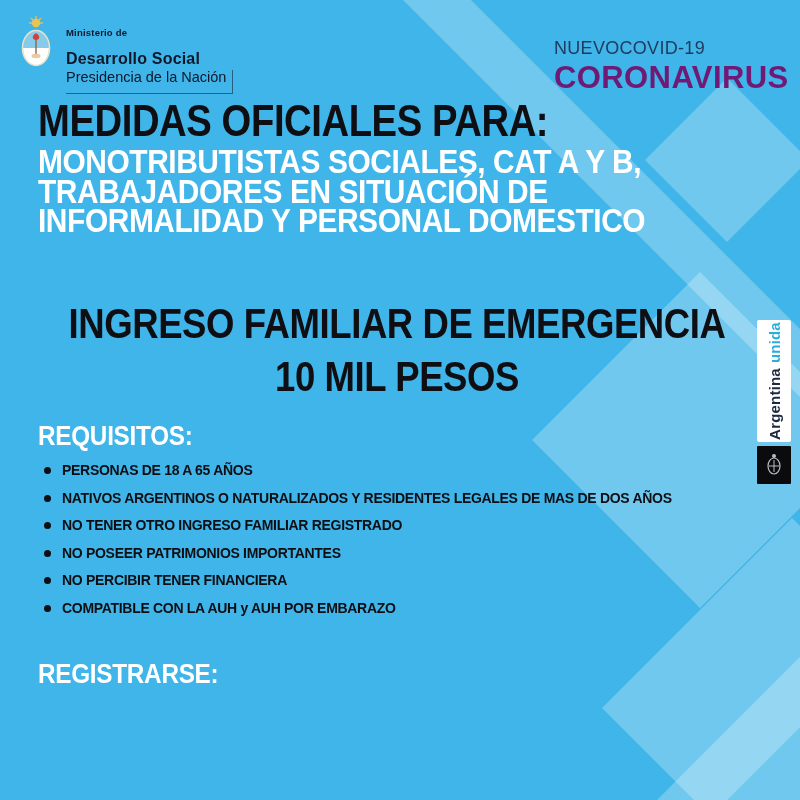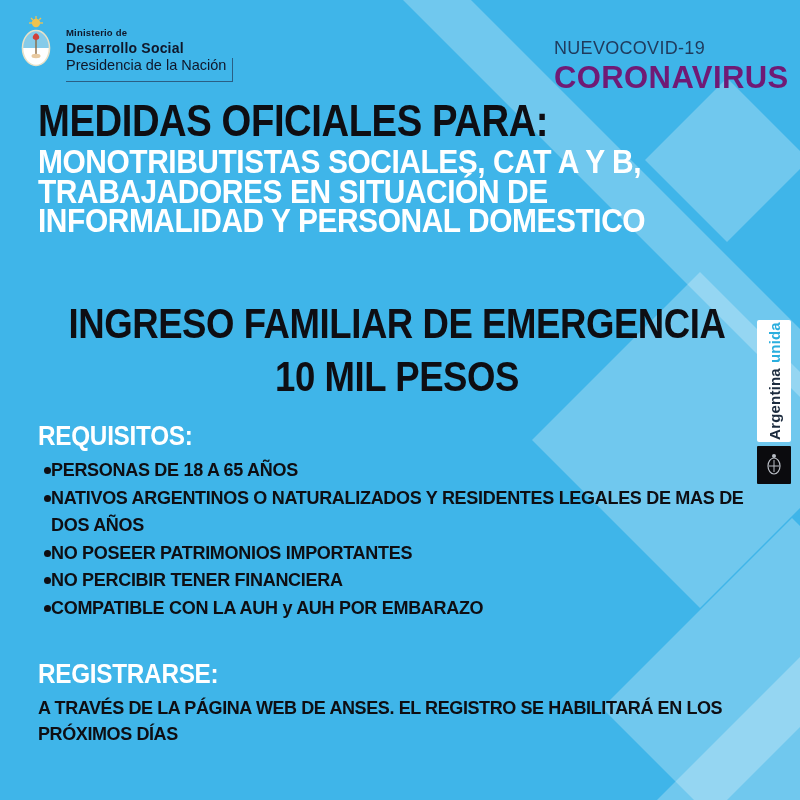--- a/index.html
+++ b/index.html
@@ -9,21 +9,21 @@
     font-family:"Liberation Sans", sans-serif;
     -webkit-font-smoothing:antialiased;
   }
   .pattern { position:absolute; inset:0; z-index:0; }
   .layer { position:absolute; z-index:1; }
 
   
   .logo { left:14px; top:15px; display:flex; align-items:flex-start; gap:8px; }
   .logo-text { color:#0f172a; margin-top:13px; line-height:1.05; }
   .logo-small { font-size:9.5px; font-weight:bold; letter-spacing:.2px; }
-  .logo-bold  { font-size:14px; font-weight:bold; letter-spacing:.2px; margin-top:3px;}
+  .logo-bold  { font-size:16px; font-weight:bold; letter-spacing:.2px; margin-top:13px;}
   .logo-pres  { font-size:14.5px; font-weight:normal; margin-top:2px; padding:0 6px 8px 0;
                 border-bottom:1.5px solid #2A5F85; border-right:1.5px solid #2A5F85; display:inline-block;}
 
   
   .covid-block { right:30px; top:22px; width:216px; }
   .covid-row { display:flex; justify-content:flex-start; color:#1F3A5C; font-size:18px; letter-spacing:.3px;margin-top:16px; }
   .coronavirus { color:#701a75; font-weight:bold; font-size:31px; letter-spacing:.4px; margin-top:1px; }
 
   
   .sxL  { transform:scaleX(.85); transform-origin:left top; }
@@ -35,21 +35,21 @@
   .subtitle { left:38px; top:147px; font-size:34px; font-weight:bold; color:#FFFFFF; line-height:29.5px;
               letter-spacing:-.5px; white-space:pre-line; }
   .highlight { left:0; top:297px; width:794px; text-align:center; font-size:42px; font-weight:bold;
                color:#0E0E13; line-height:53px; letter-spacing:-.5px; white-space:pre-line; }
 
   .section-head { font-size:27px; font-weight:bold; color:#FFFFFF; letter-spacing:-.3px; white-space:nowrap; }
   .req-head { left:38px; top:421px; }
   .reg-head { left:38px; top:659px; }
 
   .bullets { left:38px; top:457px; width:706px; list-style:none; margin:0; padding:0; }
-  .bullets li { display:flex; font-size:18px; font-weight:bold; color:#0E0E13;
+  .bullets li { display:flex; gap:11px; font-size:14px; font-weight:bold; color:#0E0E13;
                 letter-spacing:-.3px; line-height:27.5px; }
   .dot { flex:0 0 auto; width:7px; height:7px; border-radius:50%; background:#0E0E13; margin-top:10px; margin-left:6px; }
 
   .reg-body { left:38px; top:695px; width:716px; font-size:18px; font-weight:bold; color:#0E0E13;
               letter-spacing:-.4px; line-height:26px; }
 
   
   .badge { left:757px; top:320px; width:34px; height:122px; background:#FFFFFF; border-radius:2px; }
   .badge-inner { position:absolute; top:50%; left:50%; transform:translate(-50%,-50%) rotate(-90deg);
                  white-space:nowrap; font-size:15px; font-weight:bold; letter-spacing:.2px; }
@@ -119,34 +119,37 @@
     <li>
         <span class="dot"></span>
         <span>PERSONAS DE 18 A 65 AÑOS</span>
       </li>
     <li>
         <span class="dot"></span>
         <span>NATIVOS ARGENTINOS O NATURALIZADOS Y RESIDENTES LEGALES DE MAS DE DOS AÑOS</span>
       </li>
     <li>
         <span class="dot"></span>
+        <span>NO TENER OTRO INGRESO FAMILIAR REGISTRADO</span>
+      </li>
+    <li>
+        <span class="dot"></span>
         <span>NO POSEER PATRIMONIOS IMPORTANTES</span>
       </li>
     <li>
         <span class="dot"></span>
         <span>NO PERCIBIR TENER FINANCIERA</span>
       </li>
     <li>
         <span class="dot"></span>
         <span>COMPATIBLE CON LA AUH y AUH POR EMBARAZO</span>
       </li>
   </ul>
 
   <div class="layer section-head reg-head sxS">REGISTRARSE:</div>
-  <div class="layer reg-body">A TRAVÉS DE LA PÁGINA WEB DE ANSES. EL REGISTRO SE HABILITARÁ EN LOS PRÓXIMOS DÍAS</div>
 
   <div class="layer badge">
     <div class="badge-inner">
       <span class="badge-ar">Argentina</span><span class="badge-un">unida</span>
     </div>
   </div>
   <div class="layer emblem-box">
     <svg width="18" height="26" viewBox="0 0 18 26">
       <circle cx="9" cy="4" r="2" fill="#B9BDC4"></circle>
       <ellipse cx="9" cy="14" rx="6" ry="8" fill="none" stroke="#B9BDC4" stroke-width="1.2"></ellipse>

